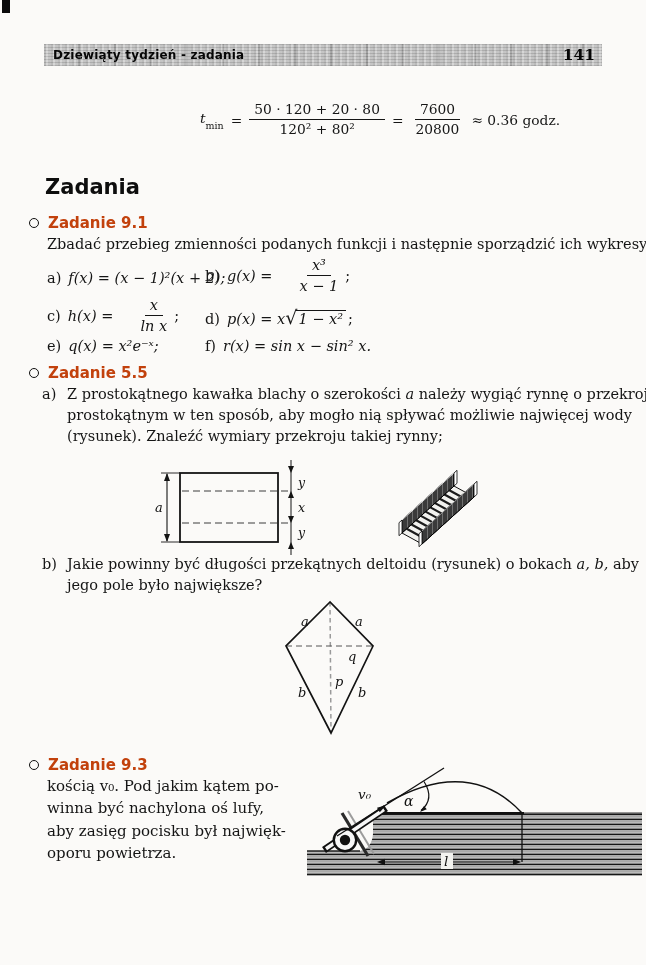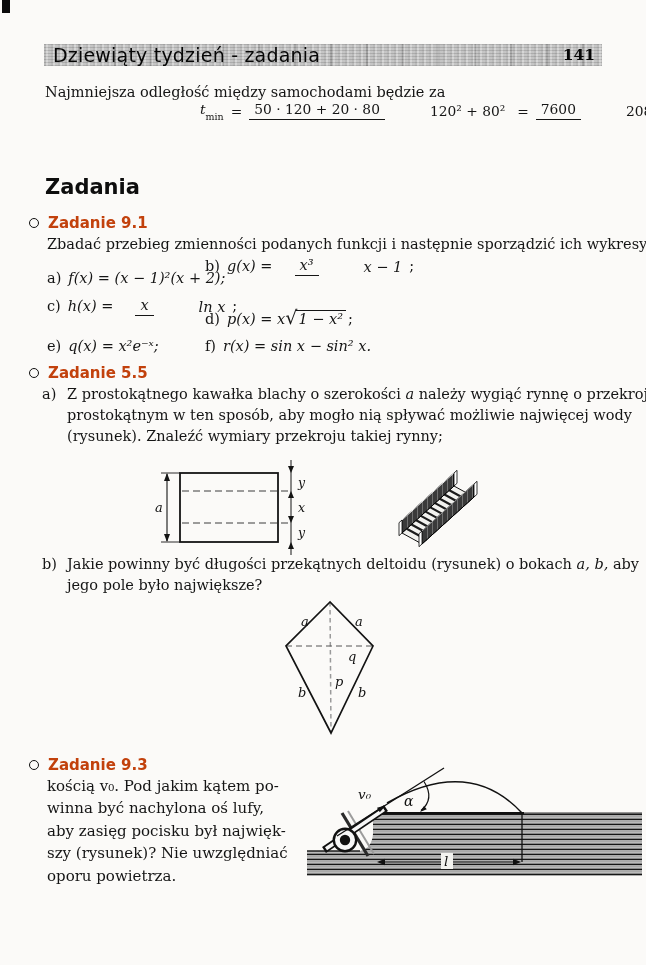--- a/index.html
+++ b/index.html
@@ -15,31 +15,31 @@
   .headerband{
     left:44px;top:44px;width:558px;height:22px;
     background-color:#c9c9c9;
     background-image:
       repeating-linear-gradient(90deg, rgba(0,0,0,0.10) 0 2px, rgba(255,255,255,0.14) 2px 4px, rgba(0,0,0,0.05) 4px 7px),
       repeating-linear-gradient(0deg, rgba(0,0,0,0.10) 0 1px, rgba(255,255,255,0.12) 1px 3px),
       repeating-linear-gradient(90deg, transparent 0 34px, rgba(0,0,0,0.16) 34px 36px);
   }
   .hb-title{
     position:absolute;left:9px;top:0;line-height:22px;
-    font-family:"DejaVu Sans", sans-serif;font-weight:normal;font-size:19px;
+    font-family:"DejaVu Sans", sans-serif;font-weight:bold;font-size:12px;
     letter-spacing:0.2px;color:#060606;white-space:nowrap;
   }
   .hb-page{
     position:absolute;right:7px;top:1px;line-height:20px;
     font-weight:bold;font-size:15.5px;color:#060606;
   }
   
   .formula{display:flex;align-items:center;gap:7px;font-size:13.8px;white-space:nowrap;}
   .formula sub{font-size:9.5px;font-style:normal;position:relative;top:2px;}
-  .frac{display:inline-flex;flex-direction:row;align-items:center;text-align:center;line-height:1.25;vertical-align:middle;gap:40px;}
+  .frac{display:inline-flex;flex-direction:column;align-items:center;text-align:center;line-height:1.25;vertical-align:middle;}
   .frac .num{border-bottom:1.2px solid #151515;padding:0 5px 1px 5px;}
   .frac .den{padding:1px 5px 0 5px;}
   
   .section-title{font-family:"DejaVu Sans", sans-serif;font-weight:bold;font-size:21px;color:#0d0d0d;}
   .task-title{display:flex;align-items:center;gap:9px;white-space:nowrap;}
   .bullet{width:8px;height:8px;border:1.4px solid #111;border-radius:50%;background:transparent;flex:0 0 auto;}
   .task-title .tt{font-family:"DejaVu Sans", sans-serif;font-weight:bold;font-size:15px;color:#c2410c;}
   .fitem{display:flex;align-items:center;white-space:nowrap;}
   .fitem .lab{margin-right:7px;font-style:normal;}
   .fitem .tail{margin-left:2px;}
@@ -55,21 +55,20 @@
 
 <div class="page">
 
   <div class="abs corner-artifact"></div>
 
   <div class="abs headerband">
     <span class="hb-title">Dziewiąty tydzień - zadania</span>
     <span class="hb-page">141</span>
   </div>
 
-  <div class="abs bodyline" style="left:45px;top:84px;">Najmniejsza odległość między samochodami będzie za</div>
 
   <div class="abs formula" style="left:200px;top:101px;">
     <span><span class="math">t</span><sub>min</sub></span>
     <span>=</span>
     <span class="frac">
       <span class="num">50 · 120 + 20 · 80</span>
       <span class="den">120² + 80²</span>
     </span>
     <span>=</span>
     <span class="frac">
@@ -194,21 +193,20 @@
   </svg>
 
   <div class="abs task-title" style="left:29px;top:756px;">
     <span class="bullet"></span>
     <span class="tt">Zadanie 9.3</span>
   </div>
   <div class="abs p93" style="left:47px;top:775px;">
     <div>kością v₀. Pod jakim kątem po-</div>
     <div>winna być nachylona oś lufy,</div>
     <div>aby zasięg pocisku był najwięk-</div>
-    <div>szy (rysunek)? Nie uwzględniać</div>
     <div>oporu powietrza.</div>
   </div>
 
   <svg class="abs" style="left:302px;top:758px;" width="342" height="125" viewBox="0 0 342 125">
     <defs>
       <pattern id="groundhatch" width="7" height="5" patternUnits="userSpaceOnUse">
         <rect width="7" height="5" fill="#c6c6c6"></rect>
         <line x1="0" y1="1.4" x2="7" y2="1.4" stroke="#161616" stroke-width="1.5"></line>
         <line x1="0" y1="3.8" x2="7" y2="3.8" stroke="#8a8a8a" stroke-width="0.7"></line>
       </pattern>

